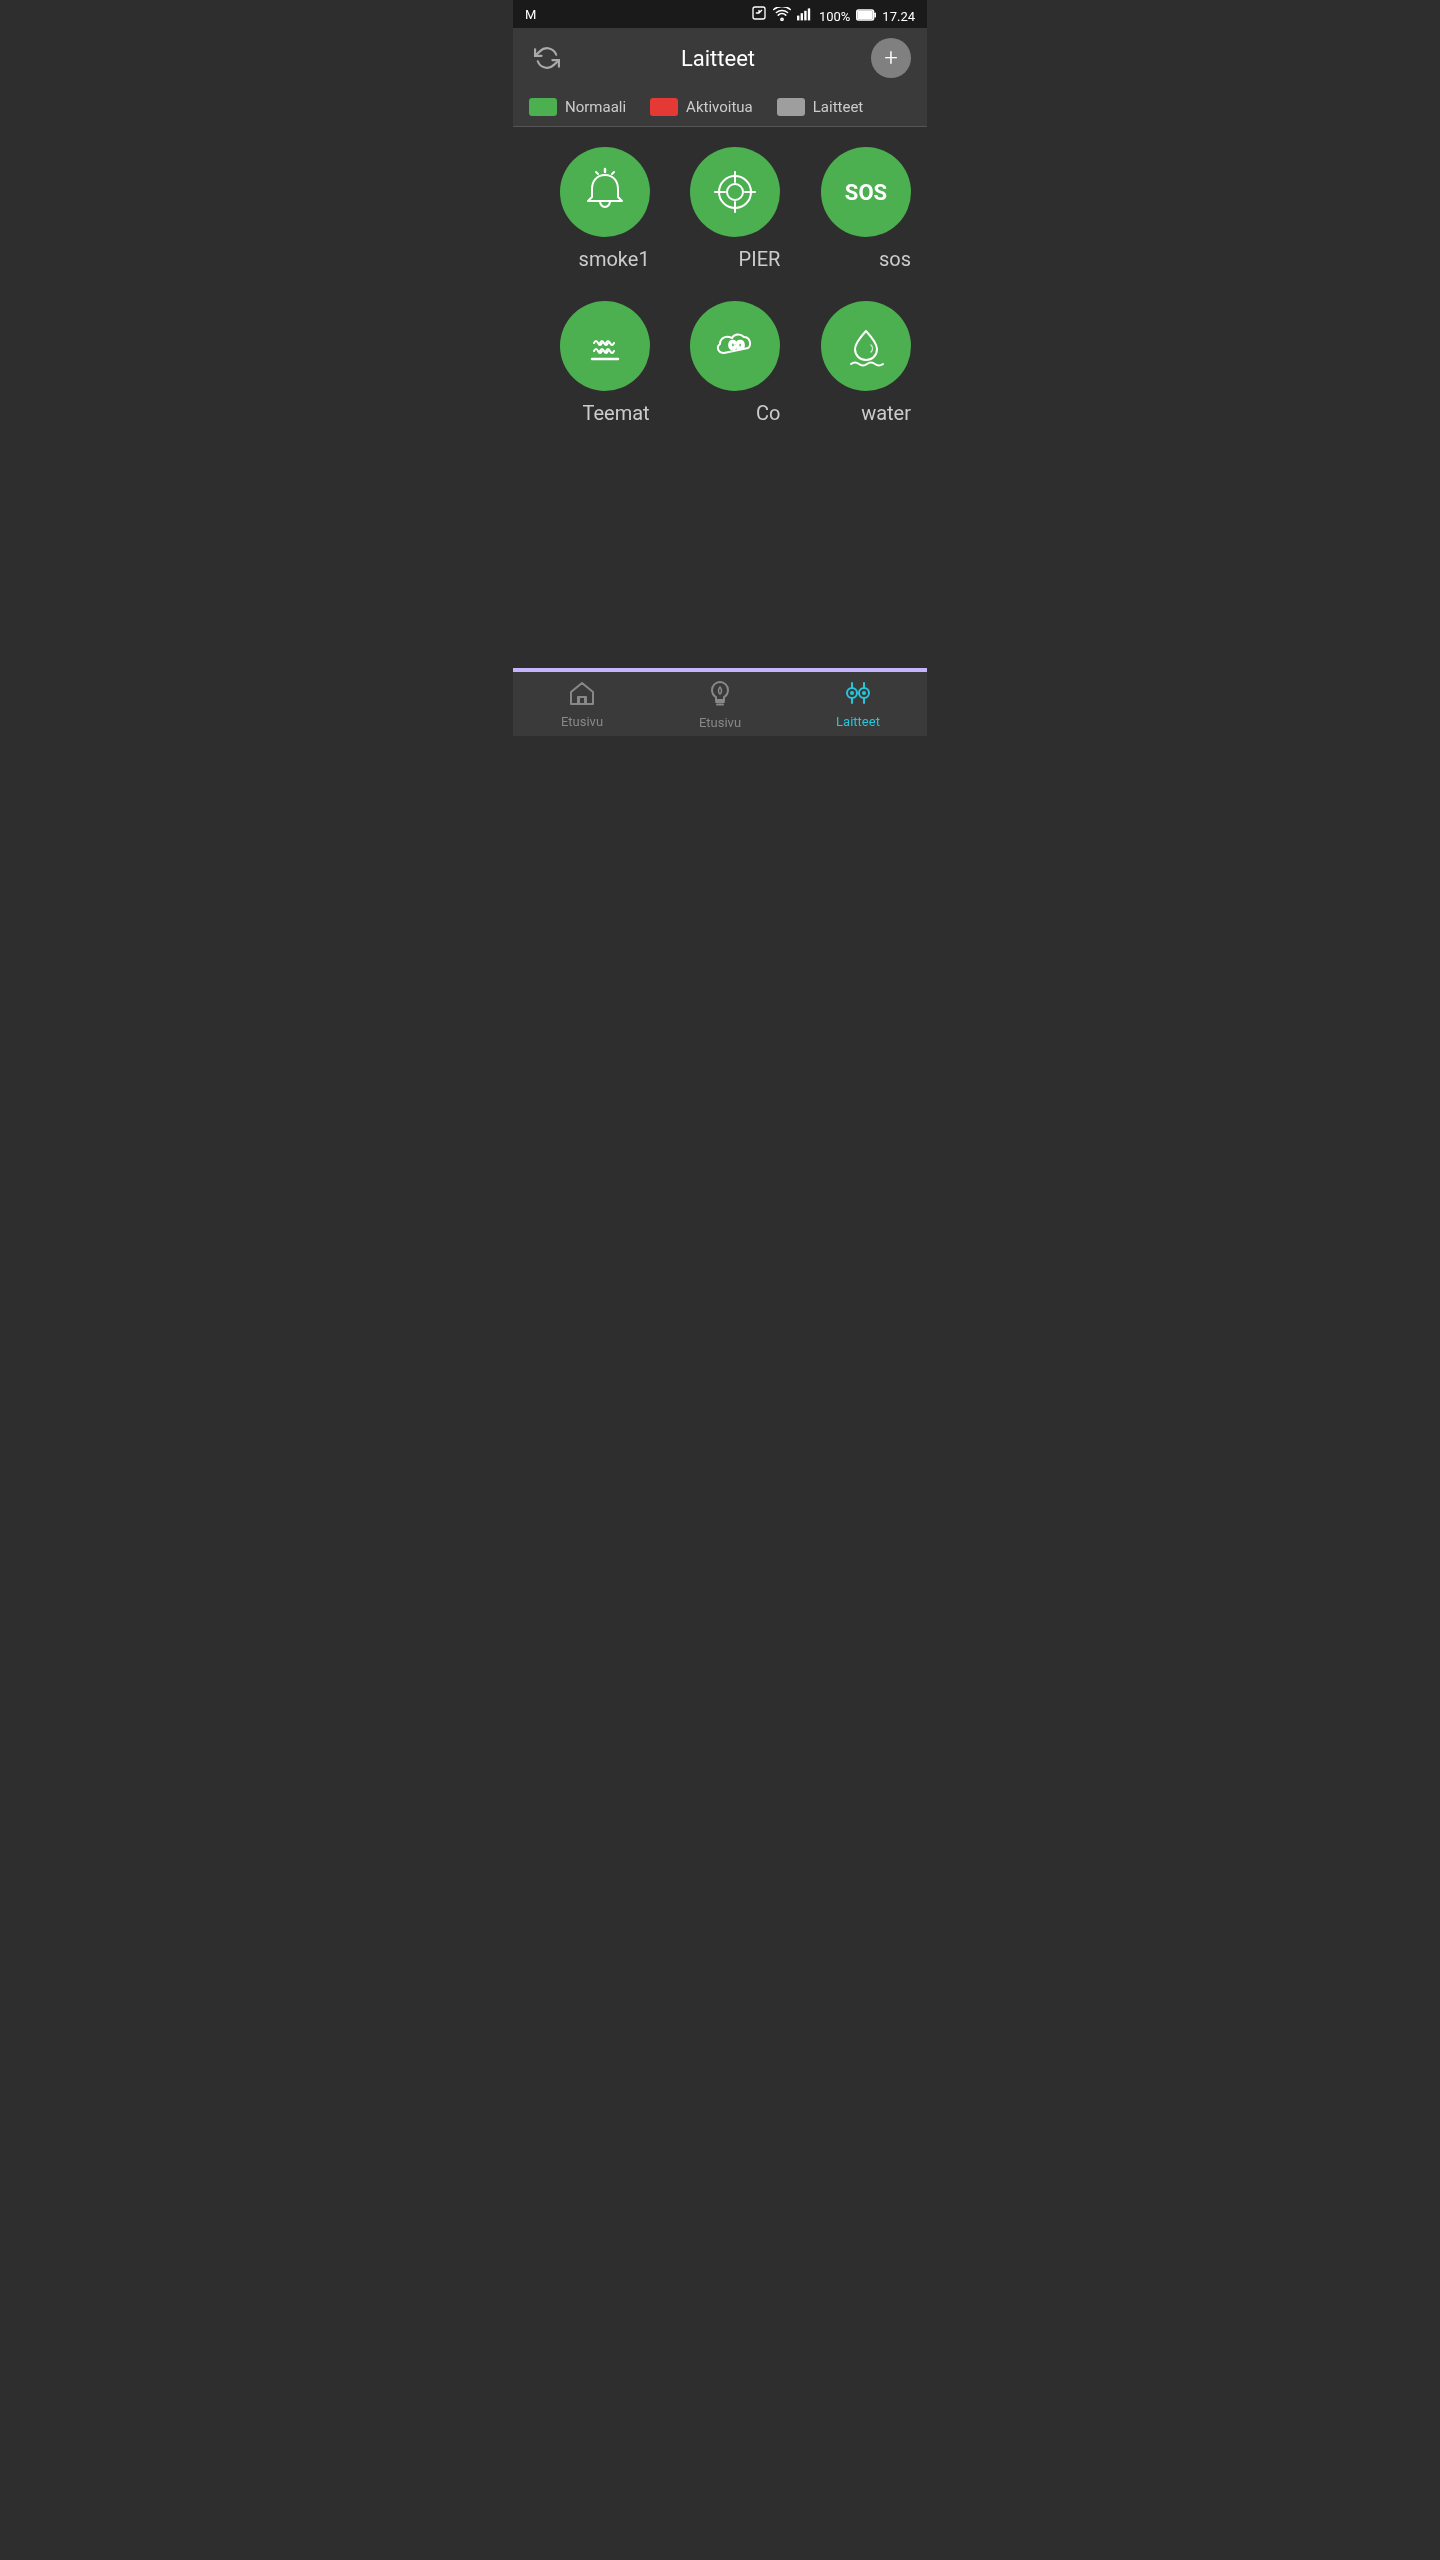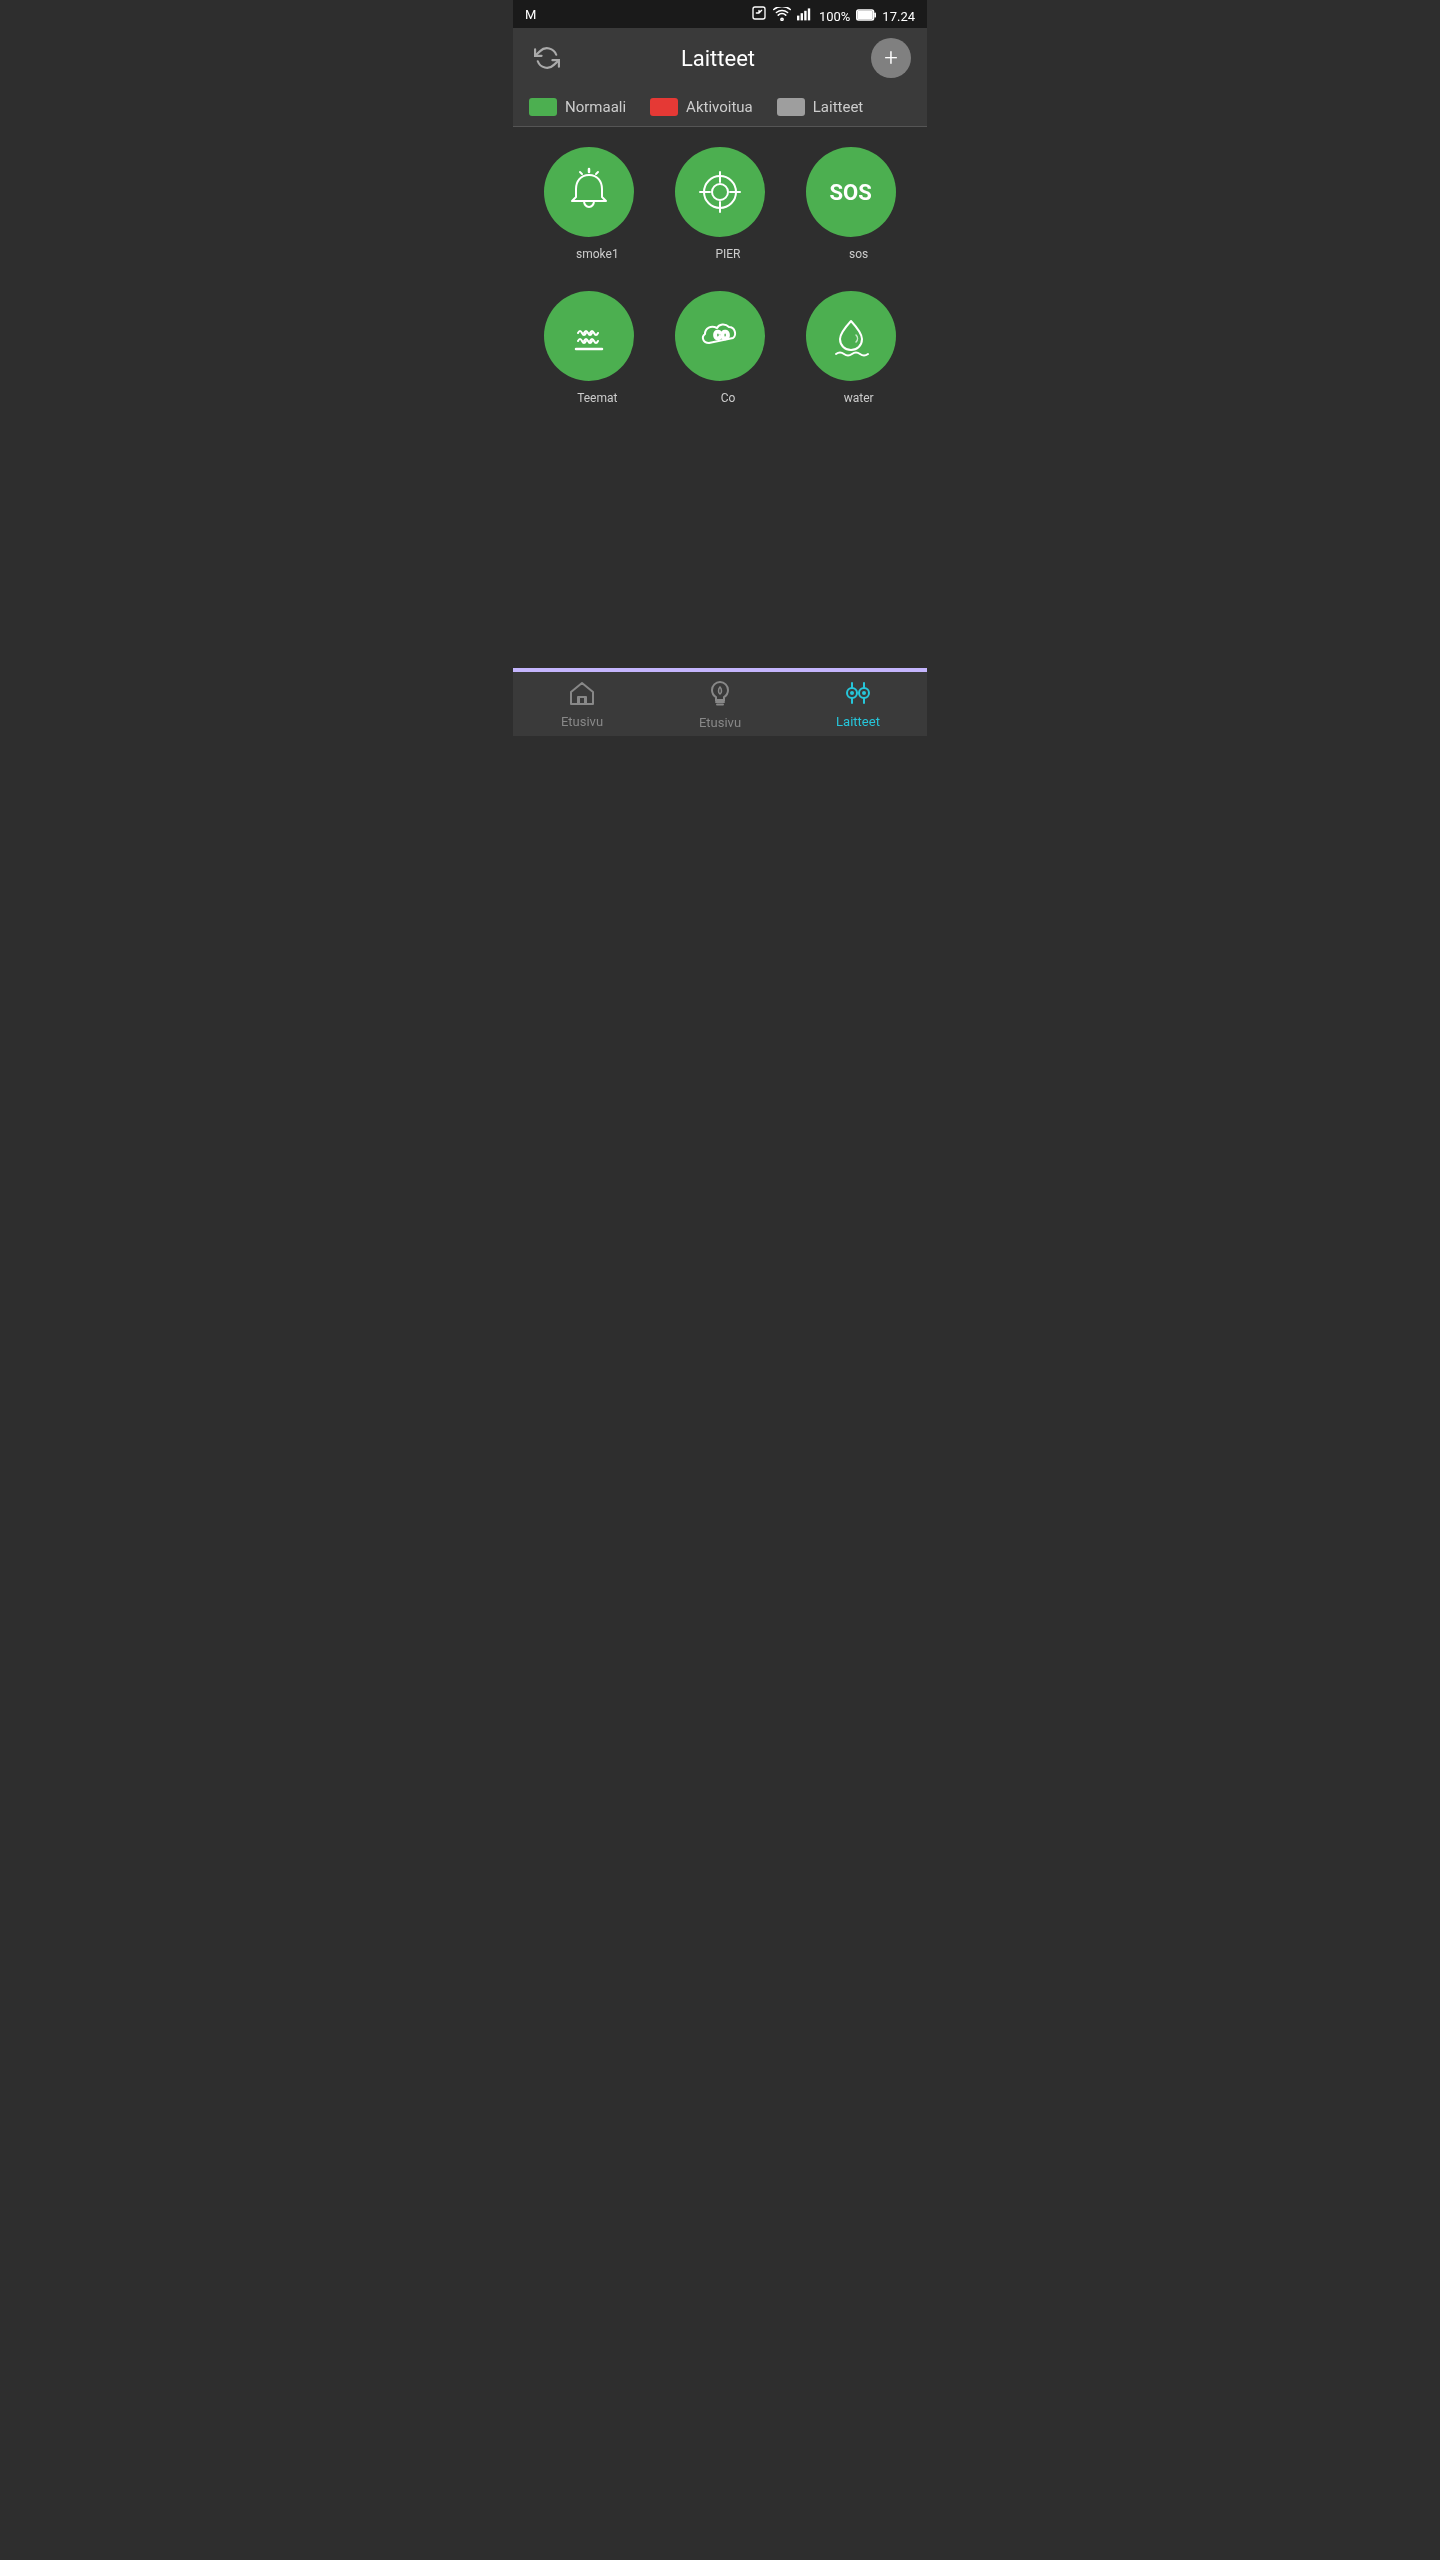--- a/index.html
+++ b/index.html
@@ -107,21 +107,21 @@
       padding: 20px 16px;
       display: grid;
       grid-template-columns: repeat(3, 1fr);
       gap: 30px 10px;
       align-content: start;
     }
 
     .device-item {
       display: flex;
       flex-direction: column;
-      align-items: center;
+      align-items: flex-end;
       gap: 10px;
       cursor: pointer;
     }
 
     .device-circle {
       width: 90px;
       height: 90px;
       border-radius: 50%;
       background: #4caf50;
       display: flex;
@@ -133,21 +133,21 @@
       width: 50px;
       height: 50px;
       fill: none;
       stroke: #fff;
       stroke-width: 2.5;
       stroke-linecap: round;
       stroke-linejoin: round;
     }
 
     .device-label {
-      font-size: 12px;
+      font-size: 20px;
       color: #ccc;
       text-align: center;
       margin-left: 16px;
     }
 
     
     .sos-text {
       font-size: 22px;
       font-weight: bold;
       color: #fff;

